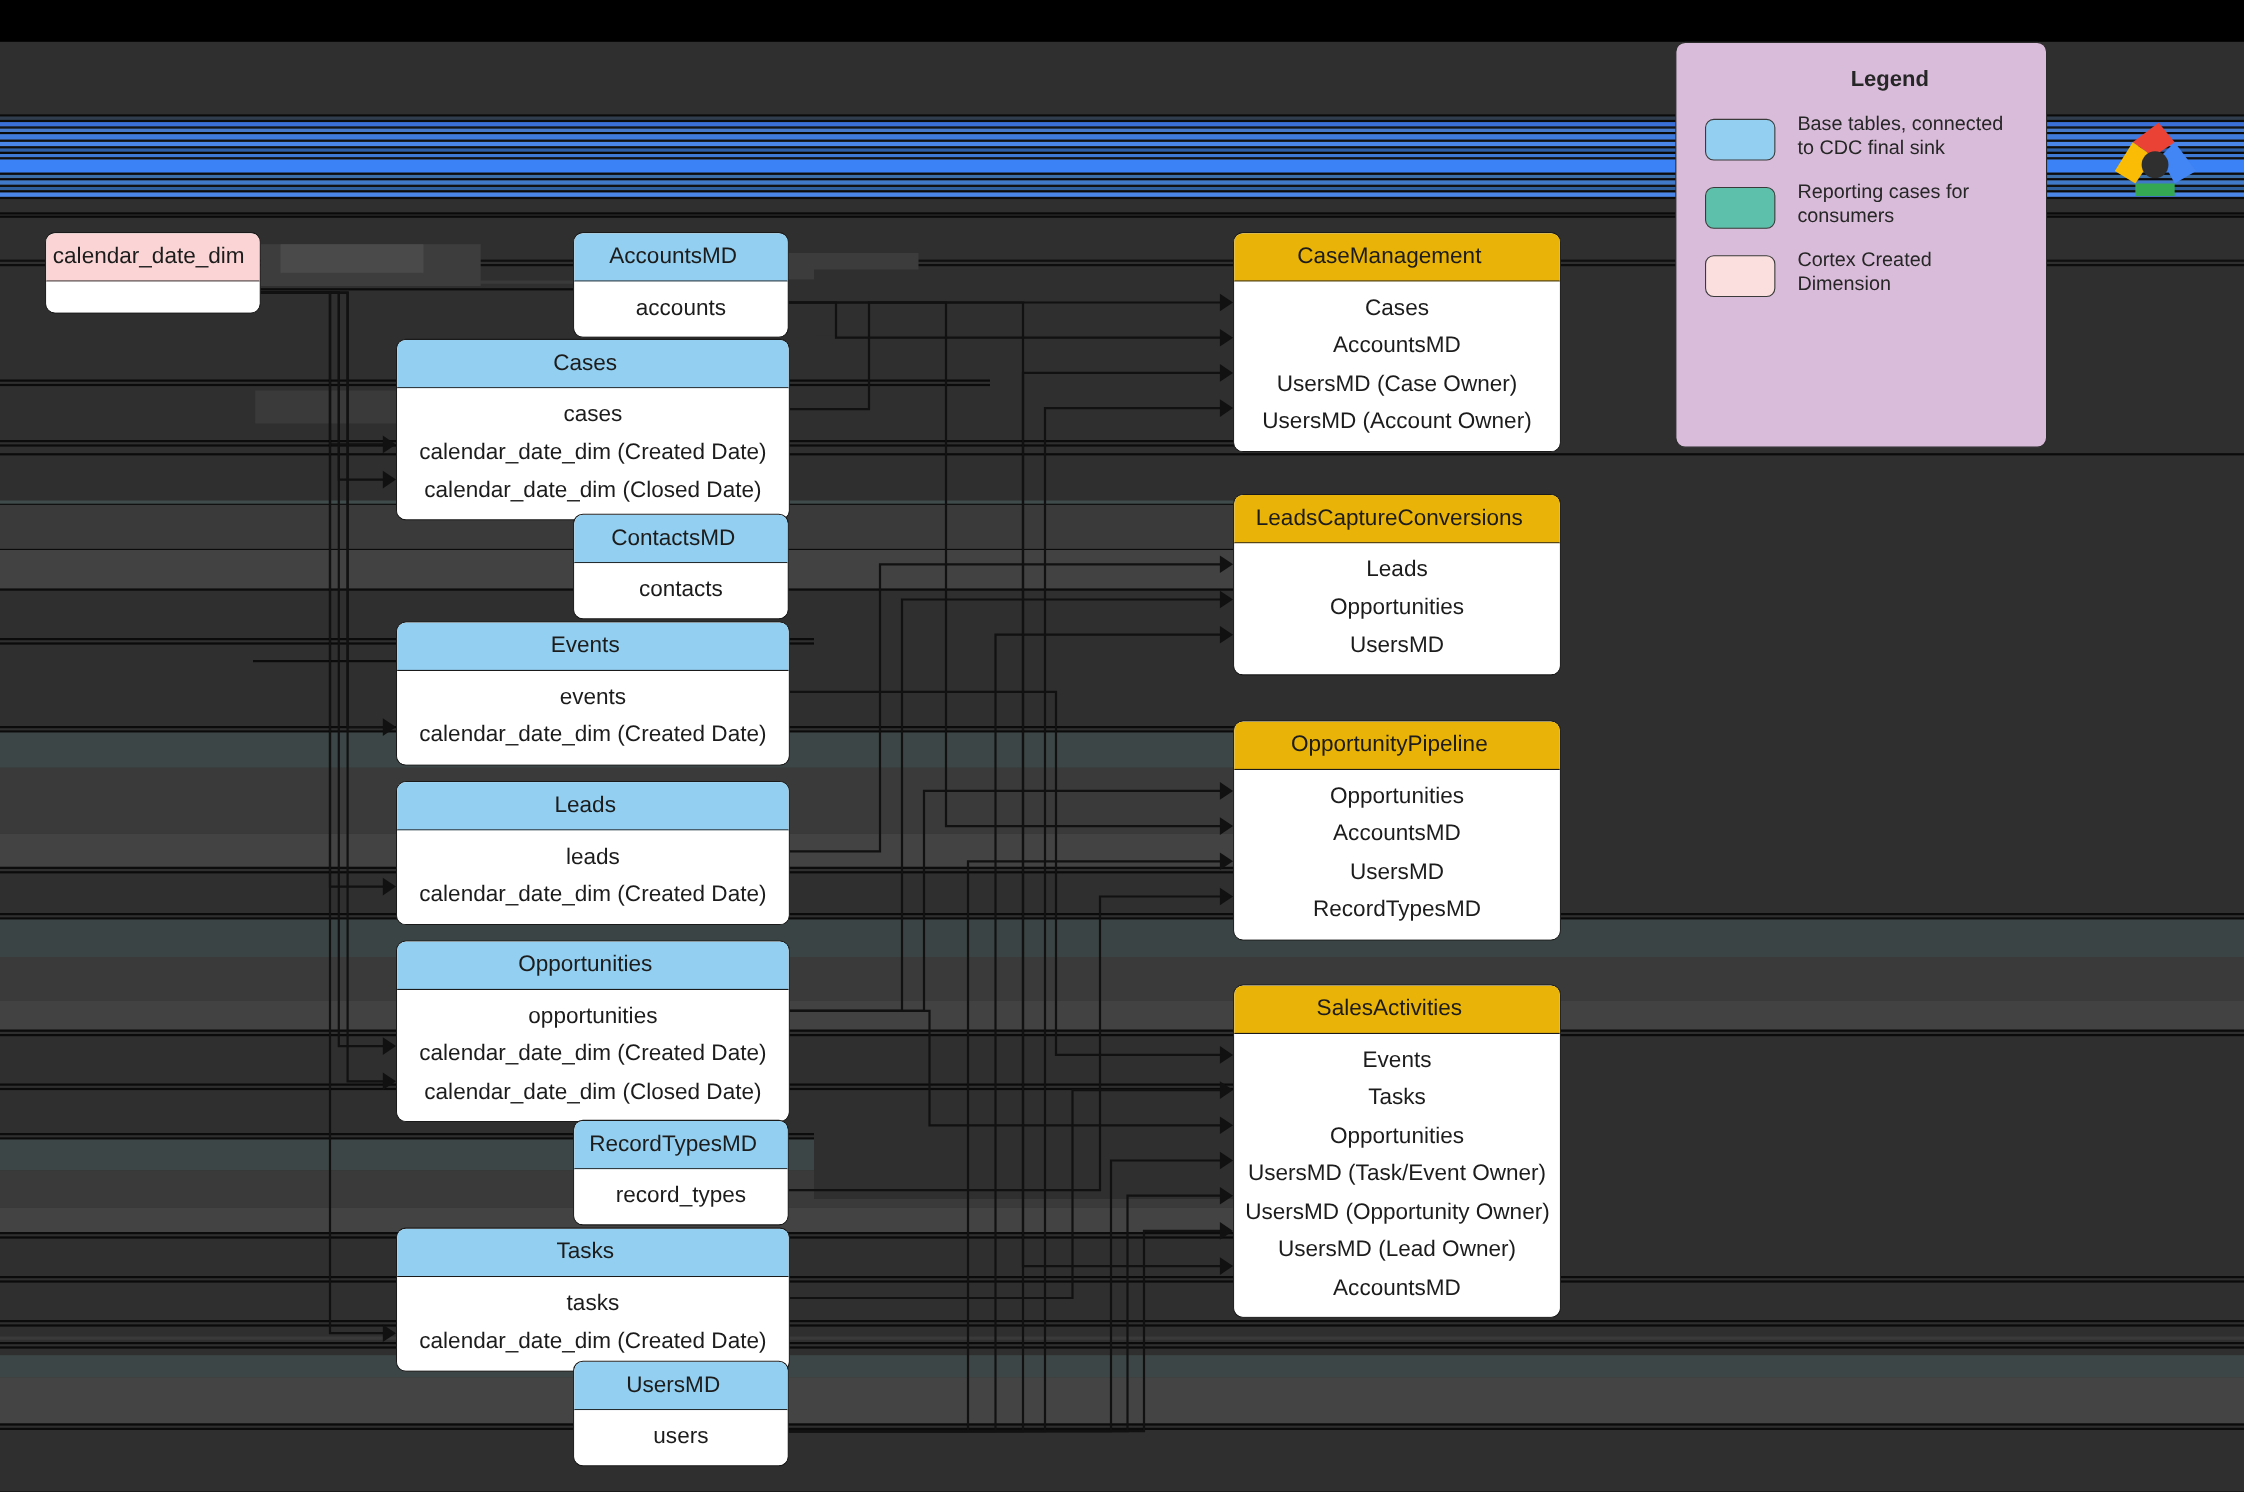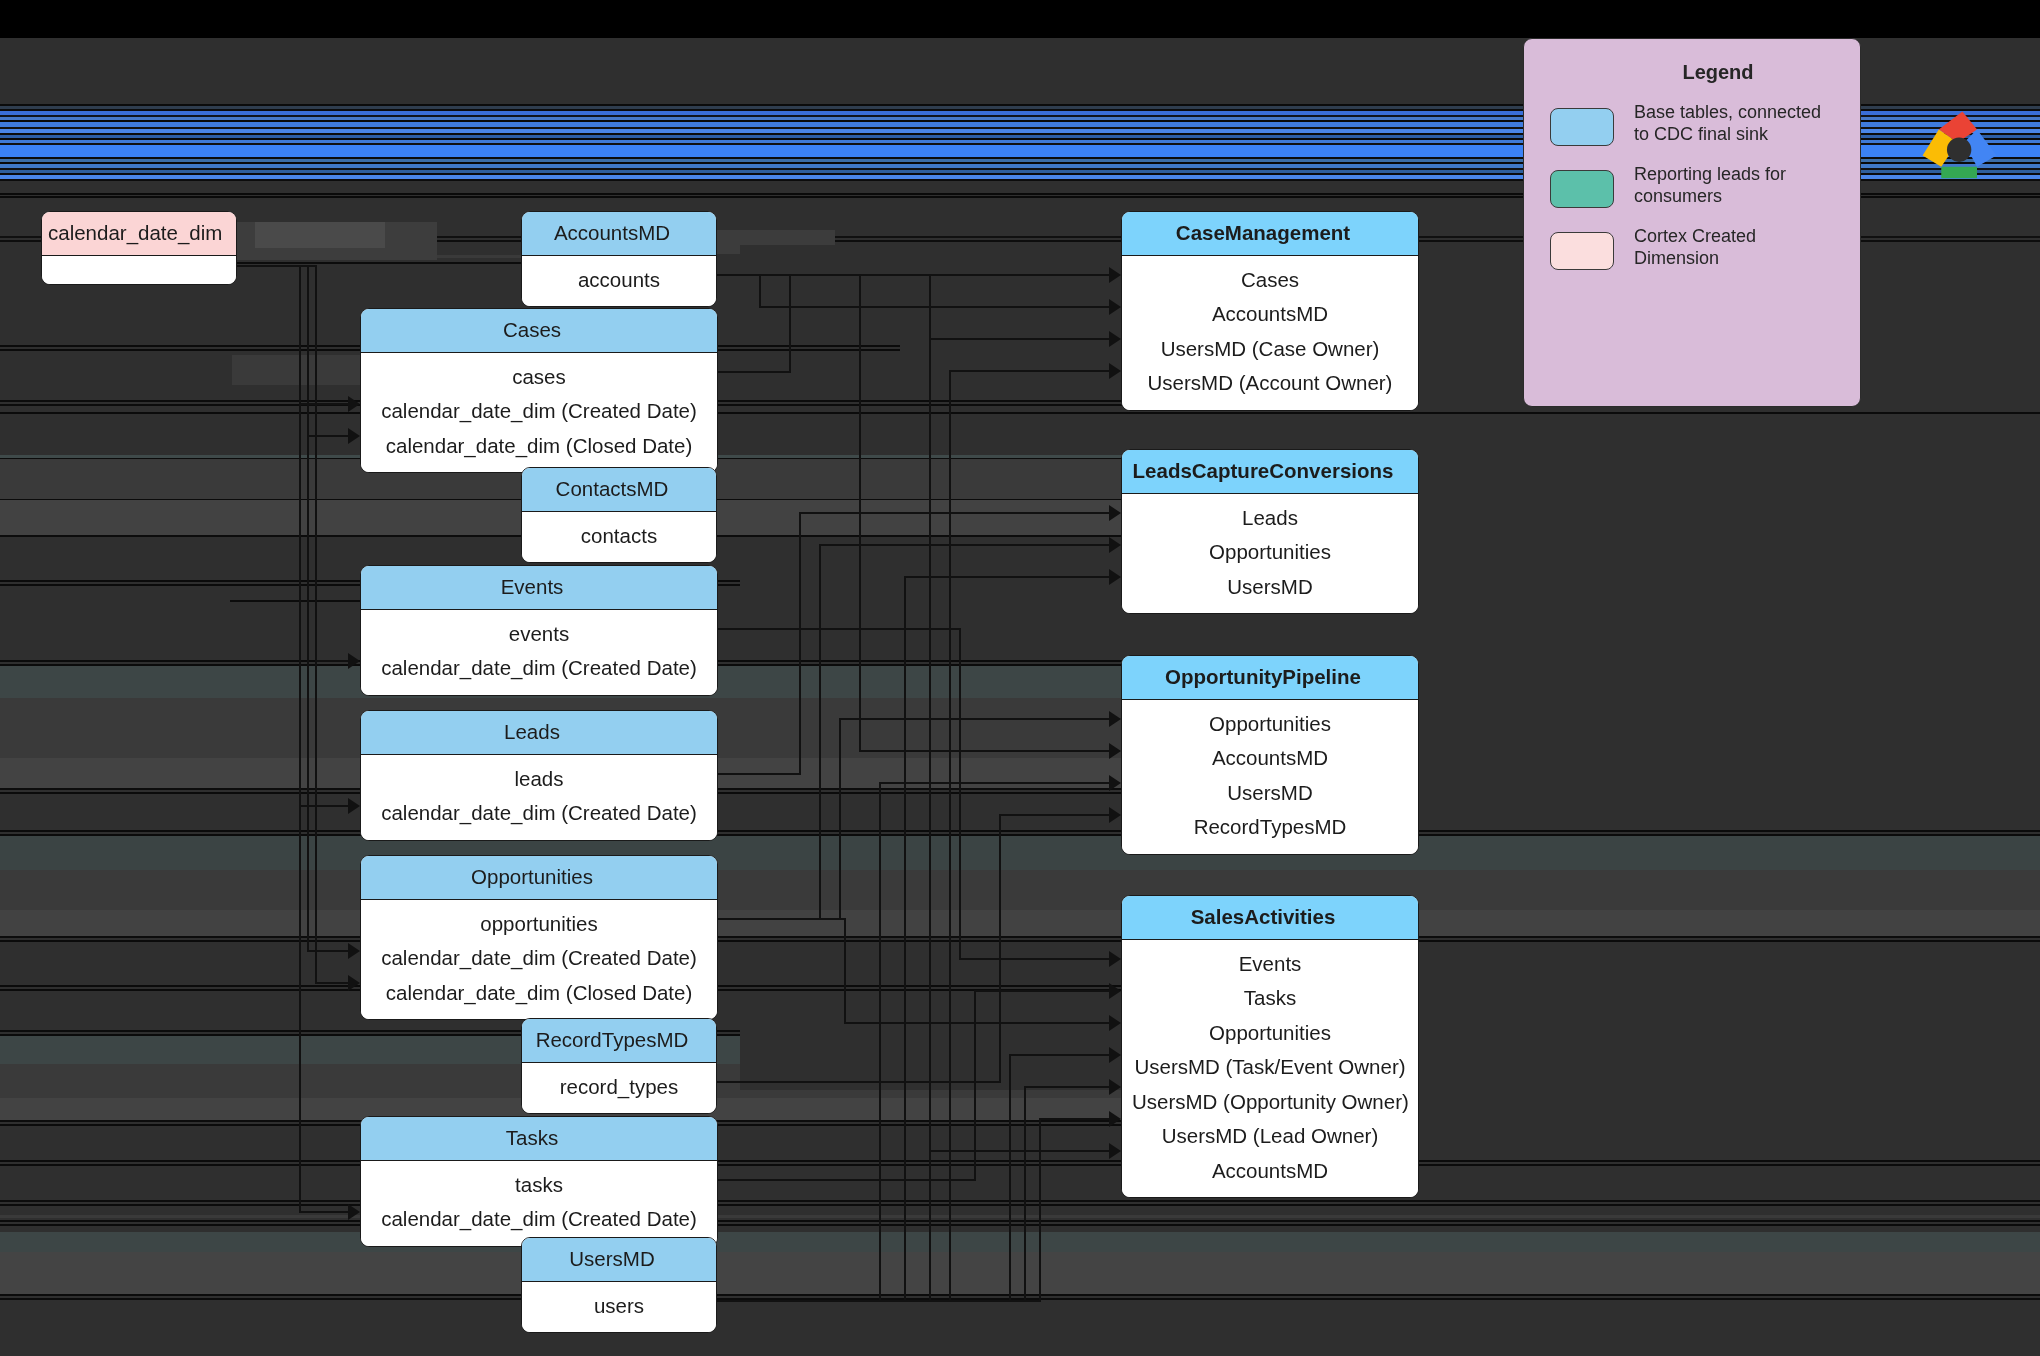--- a/index.html
+++ b/index.html
@@ -32,21 +32,21 @@
   .tbl .hd{
     font-size:20.5px;
     color:#1c1c1c;
     text-align:center;
     line-height:1.0;
     padding:11px 20px 11px 6px;
     border-bottom:1px solid #1a1a1a;
     white-space:nowrap;
   }
   .tbl.blue  .hd{background:#93cff0;}
-  .tbl.green .hd{background:#7dd3fc;font-weight:bold;}
+  .tbl.green .hd{background:#eab308;}
   .tbl.pink  .hd{background:#fbd5d5;}
   .tbl .bd{background:#fff;padding:7px 6px 9px 6px;}
   .tbl .bd.empty{padding:0;height:28px;}
   .tbl .row{
     font-size:20.5px;color:#1c1c1c;text-align:center;
     line-height:1.0;padding:7px 4px;white-space:nowrap;
   }
 
   
   .legend{
@@ -344,21 +344,21 @@
 
   <div class="legend" style="left:1523px;top:38px;width:338px;height:369px;">
     <div class="title">Legend</div>
     <div id="legend-rows">
         <div class="lrow">
           <div class="sw" style="background: rgb(147, 207, 240);"></div>
           <div class="ltxt">Base tables, connected to CDC final sink</div>
         </div>
         <div class="lrow">
           <div class="sw" style="background: rgb(92, 192, 170);"></div>
-          <div class="ltxt">Reporting leads for consumers</div>
+          <div class="ltxt">Reporting cases for consumers</div>
         </div>
         <div class="lrow">
           <div class="sw" style="background: rgb(251, 222, 222);"></div>
           <div class="ltxt">Cortex Created Dimension</div>
         </div>
       </div>
   </div>
 
 </div>
 

